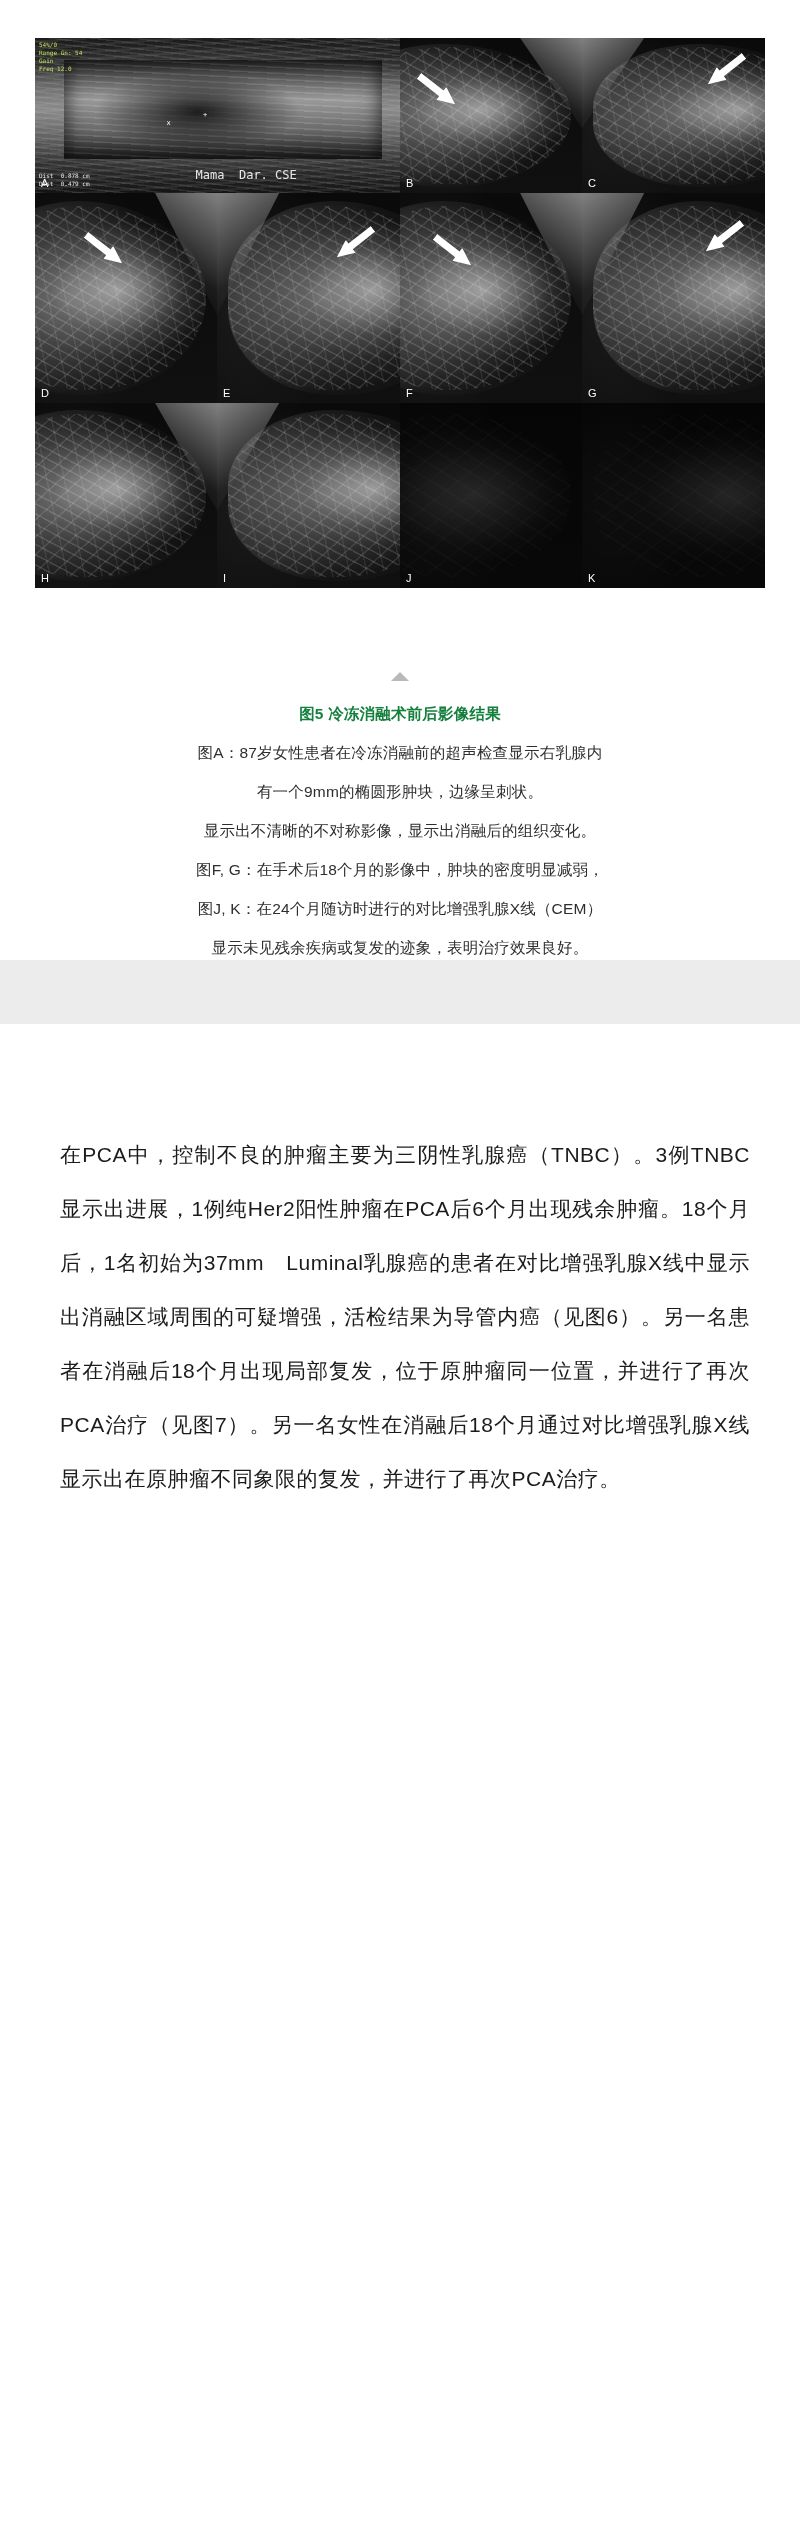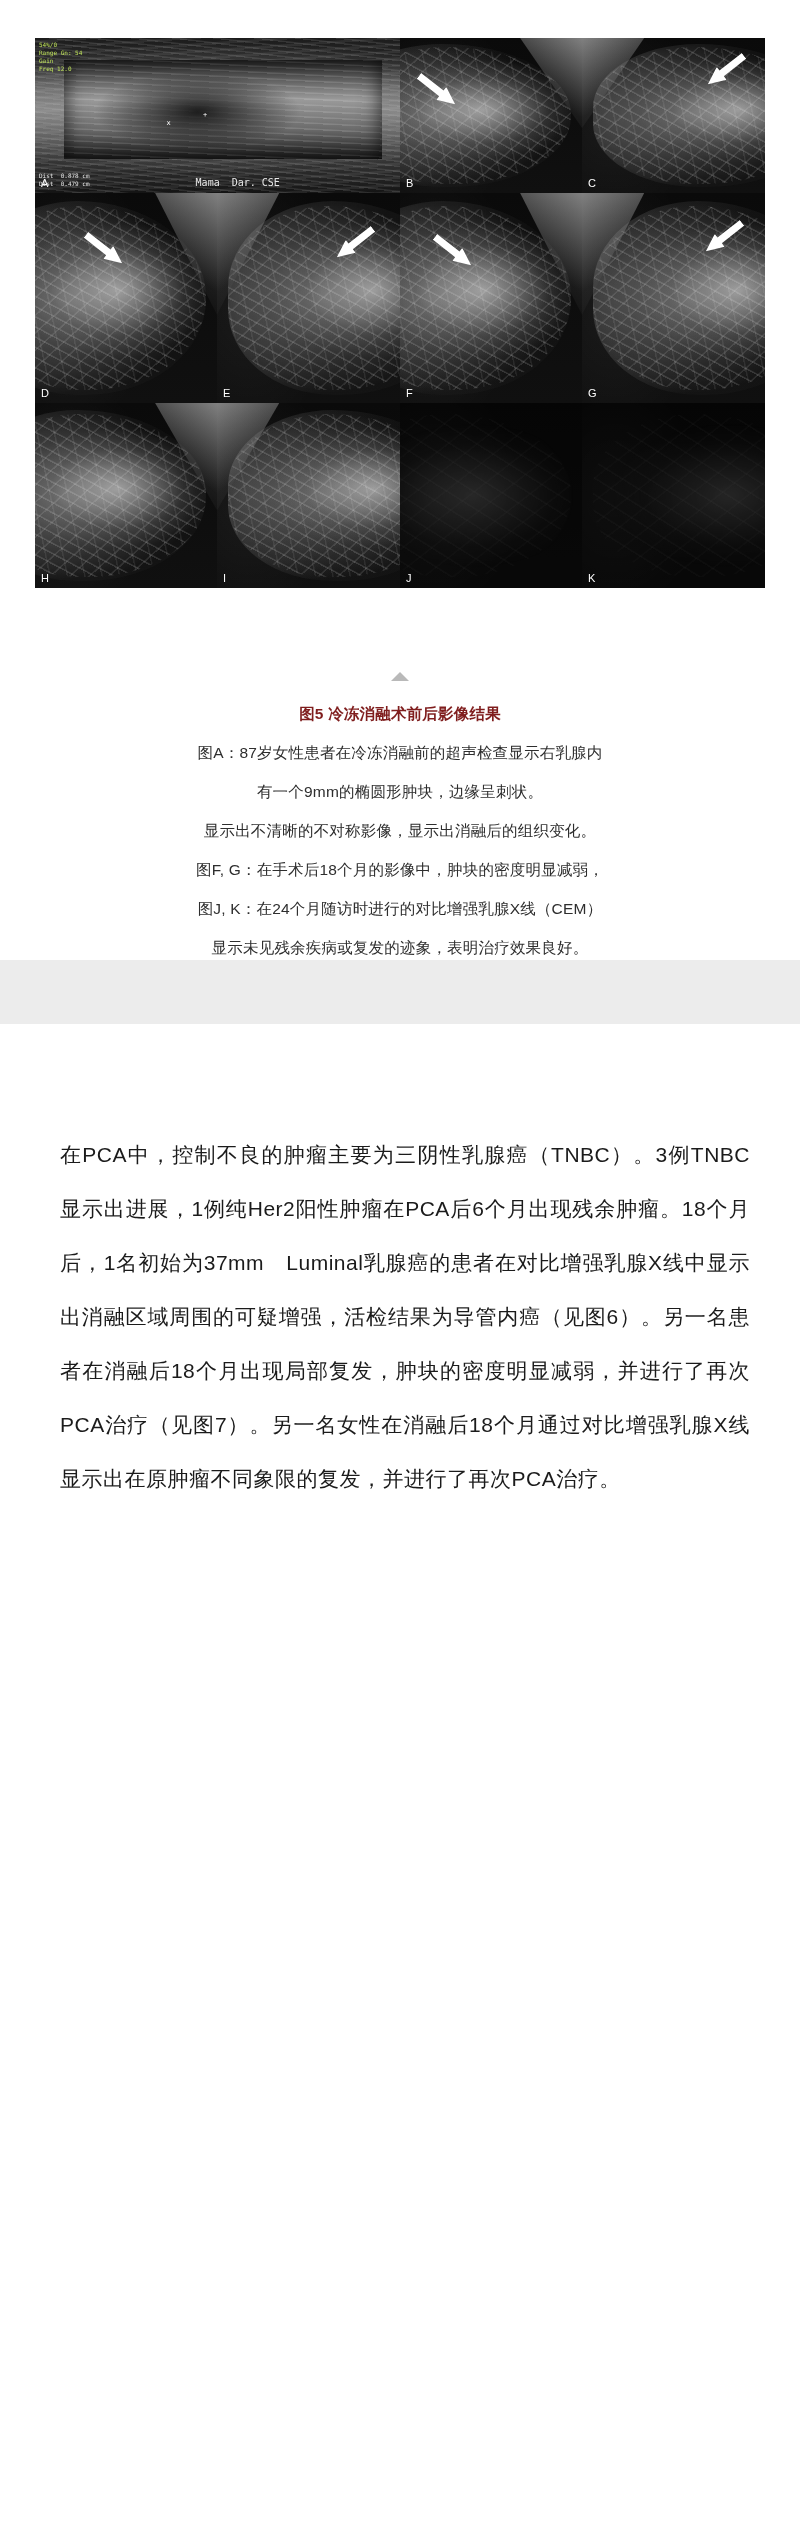--- a/index.html
+++ b/index.html
@@ -197,21 +197,21 @@
     top: 700px;
     width: 730px;
     text-align: center;
     color: #2e2e2e;
     font-size: 15.5px;
     line-height: 27px;
     letter-spacing: .2px;
   }
   .caption .cap-title {
     font-weight: bold;
-    color: #7f1d1d;
+    color: #15803d;
     font-size: 15.5px;
     display: block;
     margin-bottom: 4px;
   }
   .caption p {
     margin: 12px;
   }
 
   
   .grey-band {
@@ -255,21 +255,21 @@
 
       <div class="fig-row">
         <div class="cell us" style="width:365px;height:155px;">
           <div class="us-inner"></div>
           <div class="us-text green" style="left:4px; top:3px;">54%/0</div>
           <div class="us-text green" style="left:4px; top:11px;">Range Gn: 54</div>
           <div class="us-text green" style="left:4px; top:19px;">Gain</div>
           <div class="us-text green" style="left:4px; top:27px;">Freq 12.0</div>
           <div class="us-caliper" style="left:46%; top:47%;">+</div>
           <div class="us-caliper" style="left:36%; top:52%;">x</div>
-          <div class="us-text white" style="left:44%; bottom:6px; font-size:10px;text-align:right;">Mama  Dar. CSE</div>
+          <div class="us-text white" style="left:44%; bottom:14px; font-size:12px;text-align:right;">Mama  Dar. CSE</div>
           <div class="us-text white" style="left:4px; bottom:13px;">Dist  0.878 cm</div>
           <div class="us-text white" style="left:4px; bottom:5px;">Dist  0.479 cm</div>
           <span class="lbl">A</span>
         </div>
 
         <div class="cell mammo" style="width:182px;height:155px;">
           <div class="breast"></div>
           <div class="pec"></div>
           <div class="arrow" style="left:14px; top:44px;"></div>
           <span class="lbl">B</span>
@@ -343,16 +343,16 @@
     <p>显示出不清晰的不对称影像，显示出消融后的组织变化。</p>
     <p>图F, G：在手术后18个月的影像中，肿块的密度明显减弱，</p>
     <p>图J, K：在24个月随访时进行的对比增强乳腺X线（CEM）</p>
     <p>显示未见残余疾病或复发的迹象，表明治疗效果良好。</p>
   </div>
 
   <div class="grey-band"></div>
   <div class="white-gap"></div>
 
   <div class="body-text">
-    <p>在PCA中，控制不良的肿瘤主要为三阴性乳腺癌（TNBC）。3例TNBC显示出进展，1例纯Her2阳性肿瘤在PCA后6个月出现残余肿瘤。18个月后，1名初始为37mm　Luminal乳腺癌的患者在对比增强乳腺X线中显示出消融区域周围的可疑增强，活检结果为导管内癌（见图6）。另一名患者在消融后18个月出现局部复发，肿块的密度明显减弱，并进行了再次PCA治疗（见图7）。另一名女性在消融后18个月通过对比增强乳腺X线显示出在原肿瘤不同象限的复发，并进行了再次PCA治疗。</p>
+    <p>在PCA中，控制不良的肿瘤主要为三阴性乳腺癌（TNBC）。3例TNBC显示出进展，1例纯Her2阳性肿瘤在PCA后6个月出现残余肿瘤。18个月后，1名初始为37mm　Luminal乳腺癌的患者在对比增强乳腺X线中显示出消融区域周围的可疑增强，活检结果为导管内癌（见图6）。另一名患者在消融后18个月出现局部复发，位于原肿瘤同一位置，并进行了再次PCA治疗（见图7）。另一名女性在消融后18个月通过对比增强乳腺X线显示出在原肿瘤不同象限的复发，并进行了再次PCA治疗。</p>
   </div>
 
 </div>
 
 </body></html>

